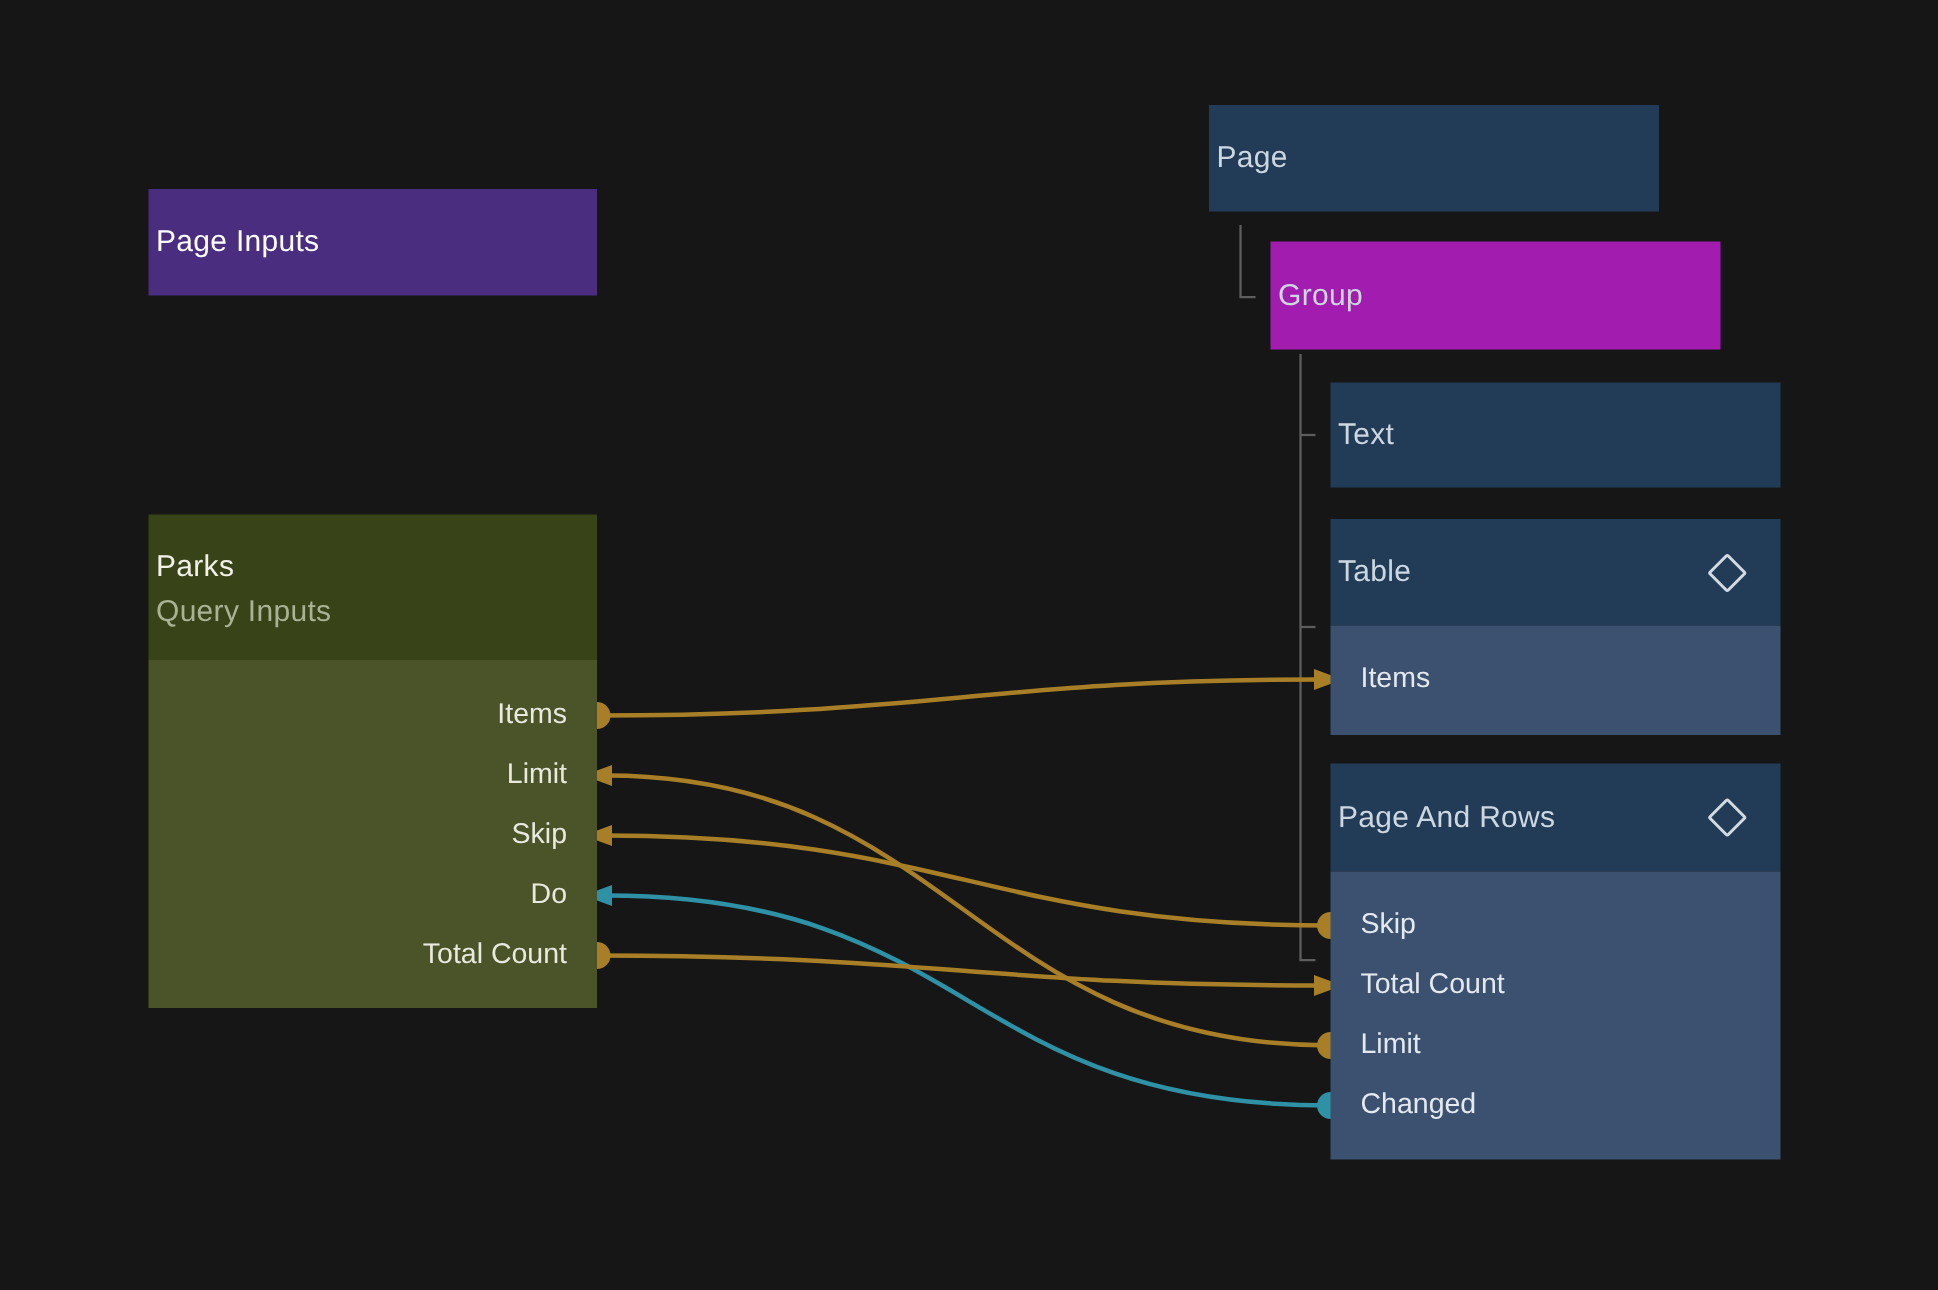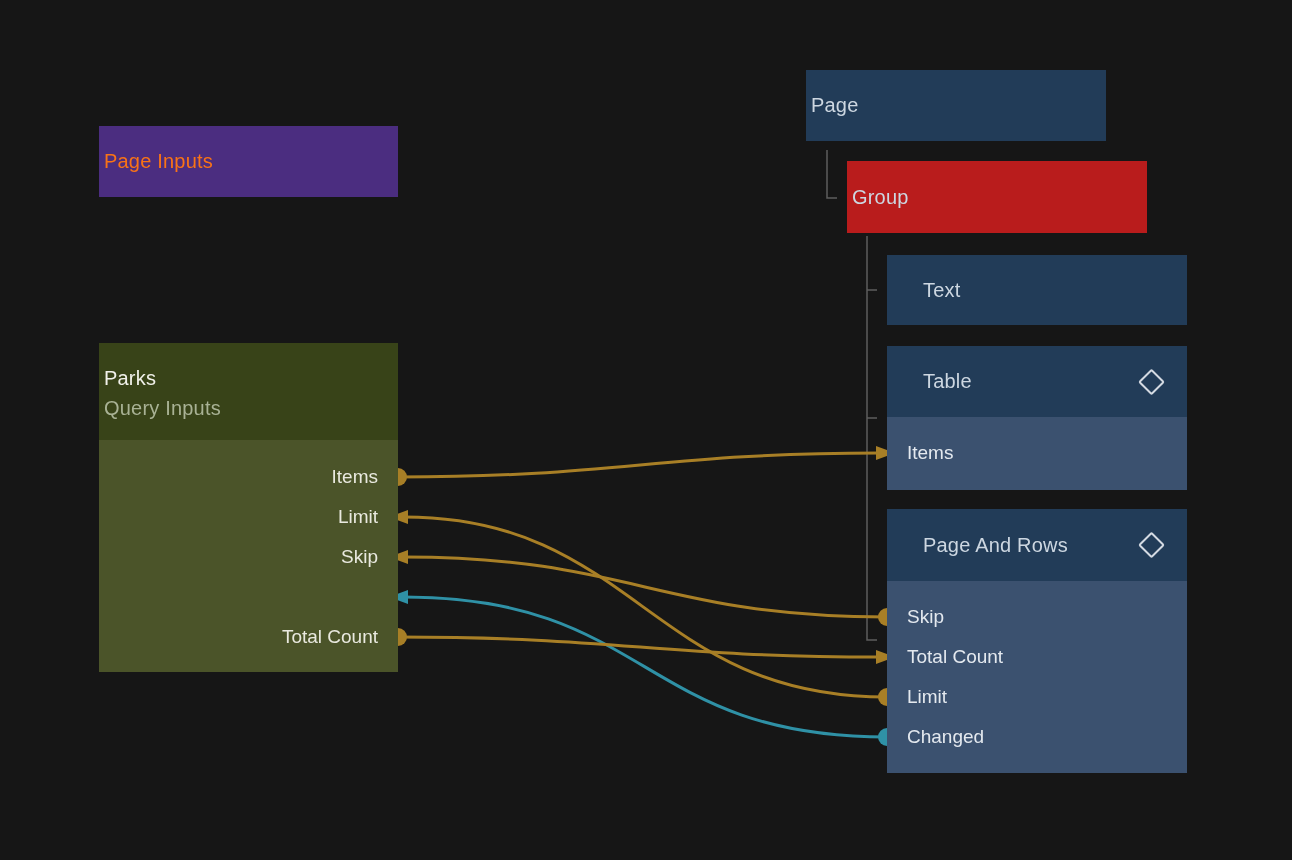--- a/index.html
+++ b/index.html
@@ -22,21 +22,21 @@
   .hdr {
     position: relative;
     display: flex;
     align-items: center;
     box-sizing: border-box;
     color: #cdd7e1;
     font-size: 20px;
     letter-spacing: 0.2px;
   }
   .hdr.pad21 { padding-left: 5px; }
-  .hdr.pad20 { padding-left: 36px; }
+  .hdr.pad20 { padding-left: 5px; }
   .diamond {
     position: absolute;
     right: 26px;
     top: 50%;
     width: 15px;
     height: 15px;
     border: 2px solid #d4dae2;
     transform: translateY(-50%) rotate(45deg);
     border-radius: 2px;
   }
@@ -109,41 +109,42 @@
 
     <polygon points="389,517 408,510 408,524" fill="#a87f26"></polygon>
     <polygon points="389,557 408,550 408,564" fill="#a87f26"></polygon>
     <polygon points="389,597 408,590 408,604" fill="#2f91a6"></polygon>
 
     <polygon points="895,453 876,446 876,460" fill="#a87f26"></polygon>
     <polygon points="895,657 876,650 876,664" fill="#a87f26"></polygon>
   </svg>
 
   <div class="node" style="left:99px; top:126px; width:299px; height:71px; background:#4b2d80;">
-    <div class="hdr pad21" style="height:71px; color:#f97316;">Page Inputs</div>
+    <div class="hdr pad21" style="height:71px; color:#ffffff;">Page Inputs</div>
   </div>
 
   <div class="node" style="left:99px; top:343px; width:299px; height:329px;border-radius:21px;">
     <div class="hdr pad21" style="height:97px; background:#384318; display:block; padding-top:20px;">
       <div class="parks-title">Parks</div>
       <div class="parks-subtitle">Query Inputs</div>
     </div>
     <div class="body" style="height:232px; background:#4b5429;">
       <div class="row right-align" style="top:17px;">Items</div>
       <div class="row right-align" style="top:57px;">Limit</div>
       <div class="row right-align" style="top:97px;">Skip</div>
+      <div class="row right-align" style="top:137px;">Do</div>
       <div class="row right-align" style="top:177px;">Total Count</div>
     </div>
   </div>
 
   <div class="node" style="left:806px; top:70px; width:300px; height:71px; background:#223c58;">
     <div class="hdr pad21" style="height:71px;">Page</div>
   </div>
 
-  <div class="node" style="left:847px; top:161px; width:300px; height:72px; background:#b91c1c;">
+  <div class="node" style="left:847px; top:161px; width:300px; height:72px; background:#a21caf;">
     <div class="hdr pad21" style="height:72px;">Group</div>
   </div>
 
   <div class="node" style="left:887px; top:255px; width:300px; height:70px; background:#223c58;">
     <div class="hdr pad20" style="height:70px;">Text</div>
   </div>
 
   <div class="node" style="left:887px; top:346px; width:300px; height:186px;">
     <div class="hdr pad20" style="height:71px; background:#223c58;">
       <span>Table</span>

